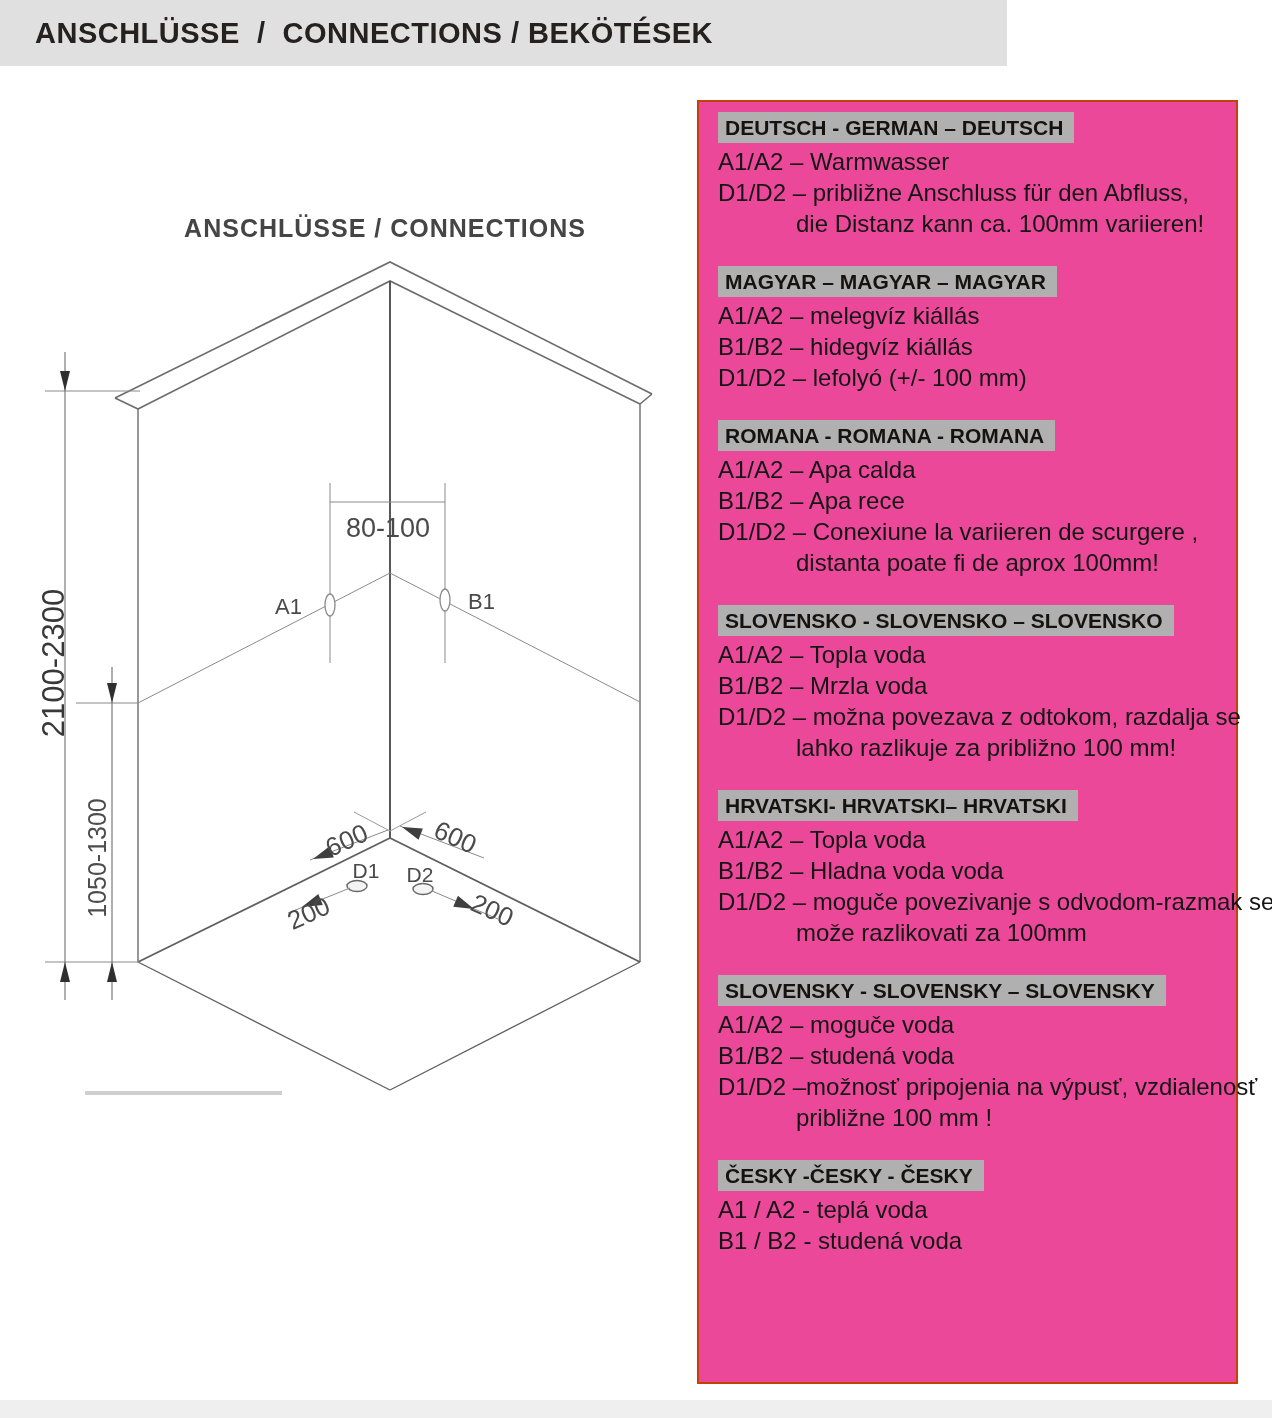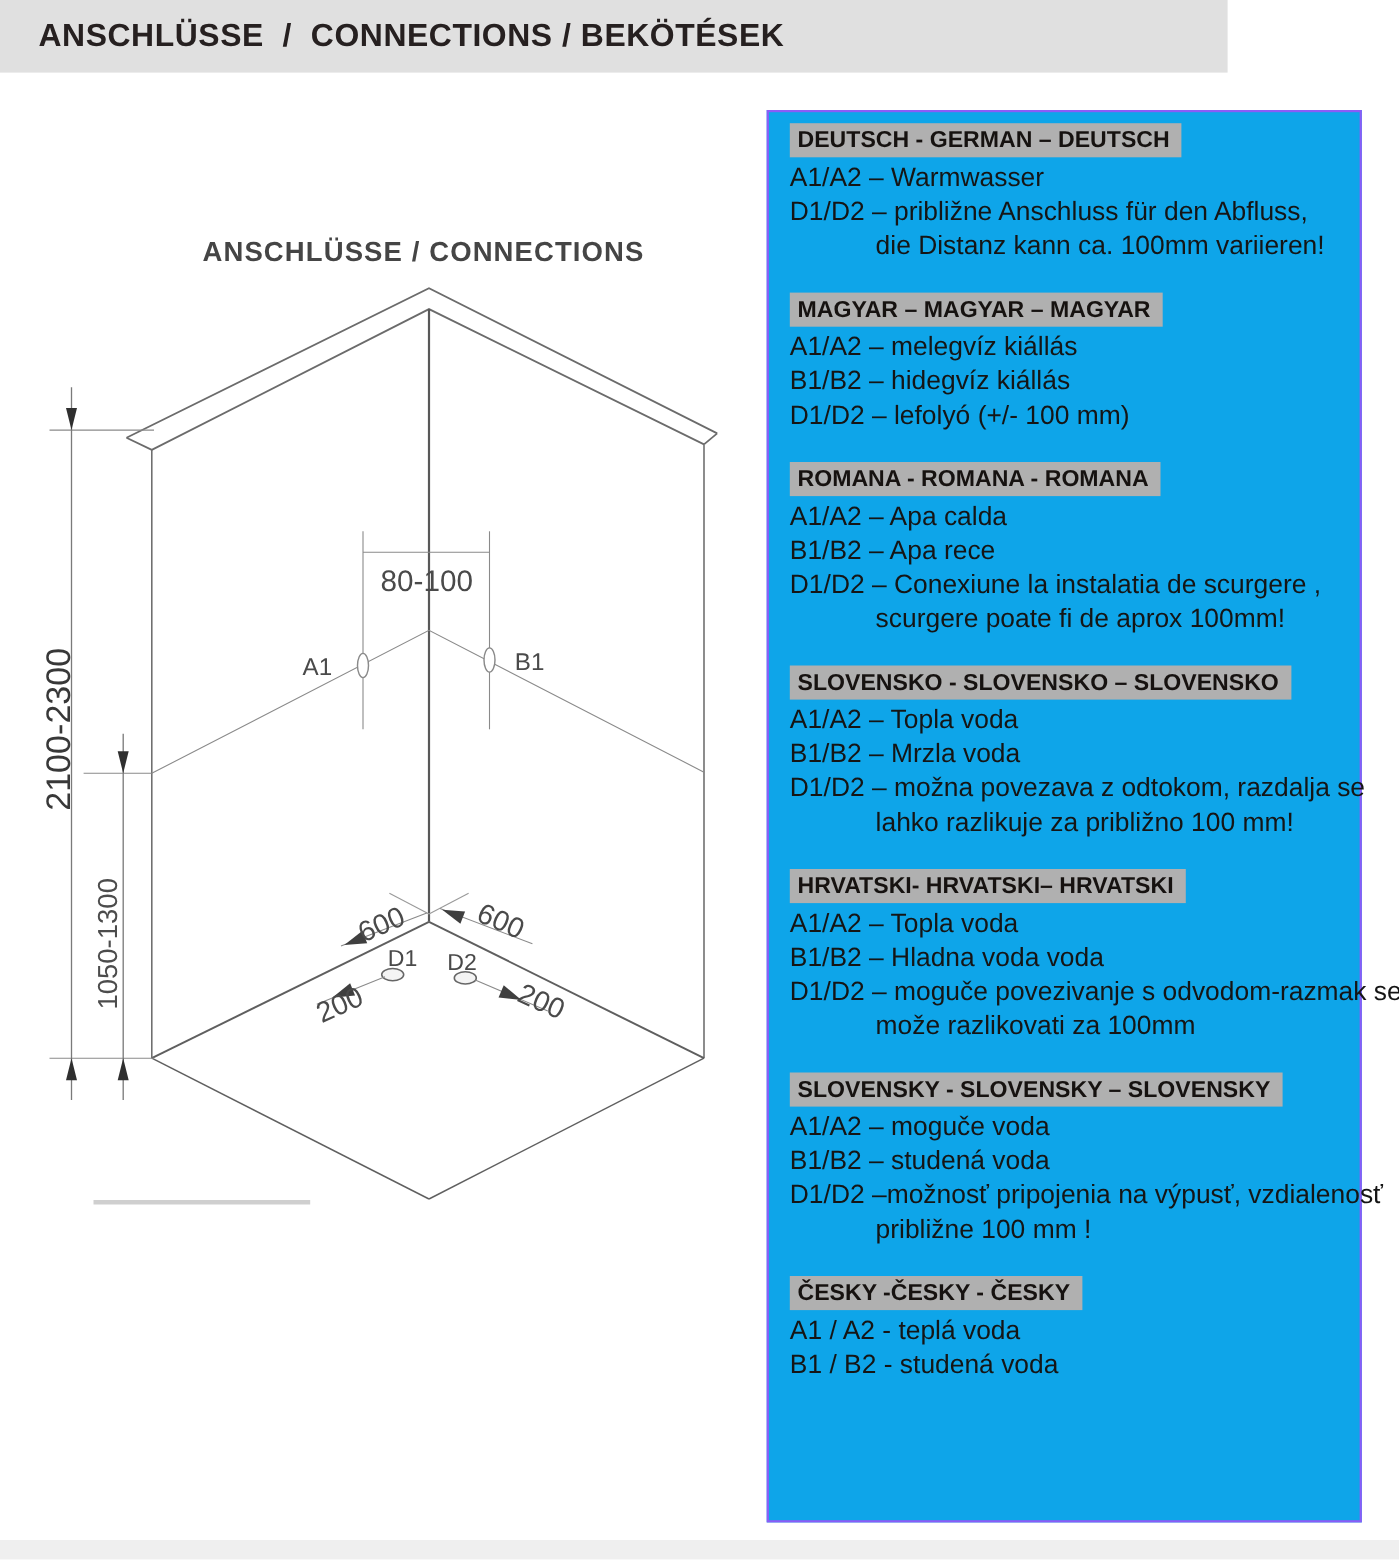--- a/index.html
+++ b/index.html
@@ -2,36 +2,36 @@
 <html><head>
 <meta charset="utf-8">
 <style>
   html,body { margin:0; padding:0; background:#ffffff; }
   .page {
     position:relative; width:1272px; height:1418px;
     background:#ffffff; overflow:hidden;
     font-family:"Liberation Sans", sans-serif;
   }
   .top-bar {
-    position:absolute; left:0; top:0; width:1116px; height:66px;
+    position:absolute; left:0; top:0; width:1007px; height:66px;
     background:#e0e0e0; display:flex; align-items:center;
   }
   .top-bar h1 {
     margin:0 0 0 35px; font-size:29px; font-weight:bold; color:#262020;
     letter-spacing:0.5px; white-space:pre;
   }
   .footer-bar {
     position:absolute; left:0; top:1400px; width:1272px; height:18px;
     background:#efefef;
   }
   .diagram-svg { position:absolute; left:0; top:66px; }
 
   .panel {
     position:absolute; left:697px; top:100px; width:541px; height:1284px;
-    border:2px solid #8b5cf6; background:#0ea5e9; box-sizing:border-box;
+    border:2px solid #c2410c; background:#ec4899; box-sizing:border-box;
     padding:10px 14px 0 19px;
   }
   .section { margin-bottom:27px; }
   .sec-title {
     display:inline-block; background:#b0b0b0; color:#161210;
     font-size:21px; font-weight:bold; line-height:25px;
     padding:3px 11px 3px 7px; margin-bottom:3px; white-space:pre;
   }
   .line { font-size:24px; line-height:31px; color:#151515; white-space:pre; }
   .line.cont { padding-left:78px; }
@@ -156,22 +156,22 @@
       <div class="sec-title">MAGYAR – MAGYAR – MAGYAR</div>
       <div class="line">A1/A2 – melegvíz kiállás</div>
       <div class="line">B1/B2 – hidegvíz kiállás</div>
       <div class="line">D1/D2 – lefolyó (+/- 100 mm)</div>
     </div>
 
     <div class="section">
       <div class="sec-title">ROMANA - ROMANA - ROMANA</div>
       <div class="line">A1/A2 – Apa calda</div>
       <div class="line">B1/B2 – Apa rece</div>
-      <div class="line">D1/D2 – Conexiune la instalatia de scurgere ,</div>
-      <div class="line cont">scurgere poate fi de aprox 100mm!</div>
+      <div class="line">D1/D2 – Conexiune la variieren de scurgere ,</div>
+      <div class="line cont">distanta poate fi de aprox 100mm!</div>
     </div>
 
     <div class="section">
       <div class="sec-title">SLOVENSKO - SLOVENSKO – SLOVENSKO</div>
       <div class="line">A1/A2 – Topla voda</div>
       <div class="line">B1/B2 – Mrzla voda</div>
       <div class="line">D1/D2 – možna povezava z odtokom, razdalja se</div>
       <div class="line cont">lahko razlikuje za približno 100 mm!</div>
     </div>
 

